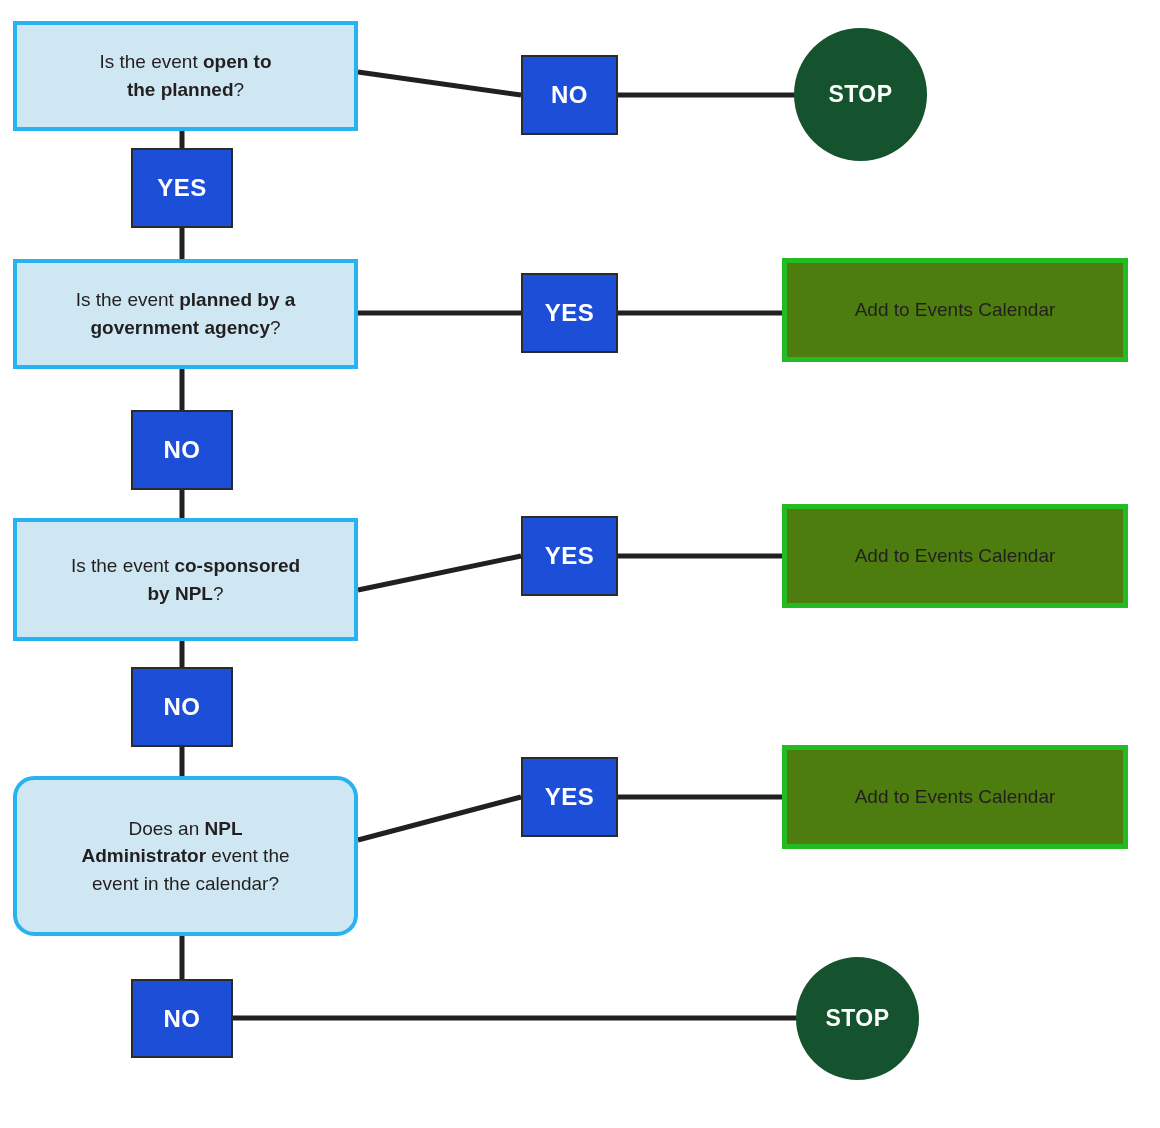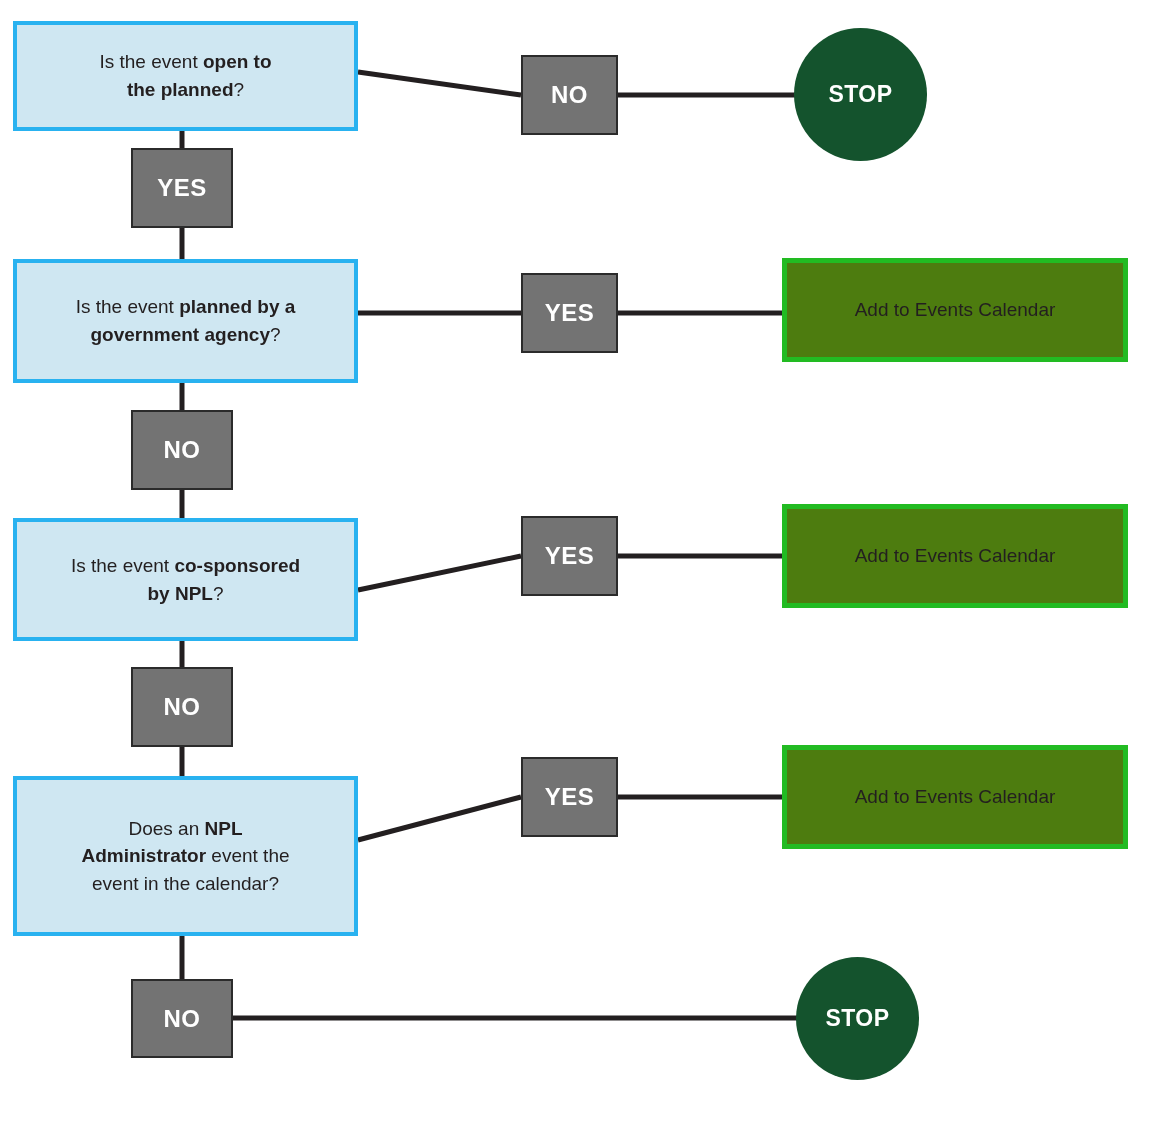--- a/index.html
+++ b/index.html
@@ -42,21 +42,21 @@
     line-height: 1.45;
     padding: 20px 14px;
   }
   .decision .q-text { display: block; }
   .decision b { font-weight: bold; }
 
   
   .chip {
     position: absolute;
     box-sizing: border-box;
-    background: #737373;
+    background: #1d4ed8;
     border: 2px solid #2b2b2b;
     color: #ffffff;
     font-size: 24px;
     font-weight: bold;
     display: flex;
     align-items: center;
     justify-content: center;
     letter-spacing: 0.5px;
   }
 
@@ -135,21 +135,21 @@
   </div>
 
   <div class="terminator" style="left:794px; top:28px; width:133px; height:133px;">
     <span>STOP</span>
   </div>
 
   <div class="chip" style="left:131px; top:148px; width:102px; height:80px;">
     <span>YES</span>
   </div>
 
-  <div class="decision" style="left:13px; top:259px; width:345px; height:124px;">
+  <div class="decision" style="left:13px; top:259px; width:345px; height:110px;">
     <span class="q-text">
       <span>Is the event </span><b>planned by a</b><br>
       <b>government agency</b><span>?</span>
     </span>
   </div>
 
   <div class="chip" style="left:521px; top:273px; width:97px; height:80px;">
     <span>YES</span>
   </div>
 
@@ -173,21 +173,21 @@
   </div>
 
   <div class="outcome" style="left:782px; top:504px; width:346px; height:104px;">
     <span>Add to Events Calendar</span>
   </div>
 
   <div class="chip" style="left:131px; top:667px; width:102px; height:80px;">
     <span>NO</span>
   </div>
 
-  <div class="decision" style="left:13px; top:776px; width:345px; height:160px;">
+  <div class="decision" style="left:13px; top:776px; width:345px; height:160px;border-radius:21px;">
     <span class="q-text">
       <span>Does an </span><b>NPL</b><br>
       <b>Administrator</b><span> event the</span><br>
       <span>event in the calendar?</span>
     </span>
   </div>
 
   <div class="chip" style="left:521px; top:757px; width:97px; height:80px;">
     <span>YES</span>
   </div>

